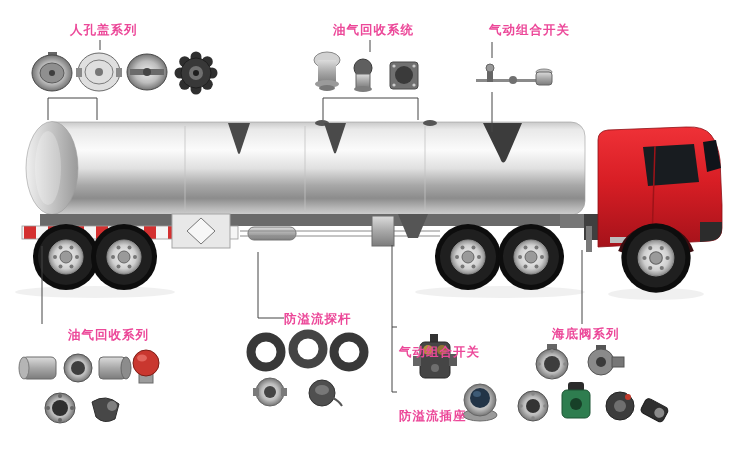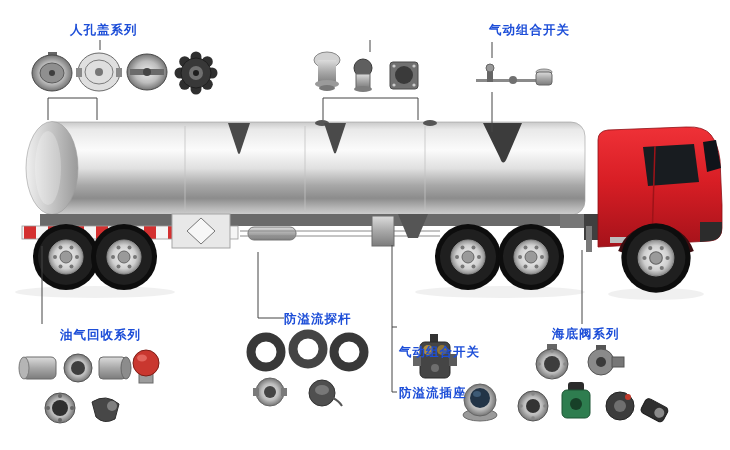--- a/index.html
+++ b/index.html
@@ -1,19 +1,19 @@
 <!DOCTYPE html>
 <html><head>
 <meta charset="utf-8">
 <style>
   html,body{margin:0;padding:0;background:#fff;}
   .canvas{position:relative;width:730px;height:450px;background:#ffffff;overflow:hidden;
           font-family:"DejaVu Sans","Liberation Sans",sans-serif;}
   .canvas svg{position:absolute;left:0;top:0;}
-  .label{position:absolute;font-size:12.5px;font-weight:bold;color:#1d4ed8;letter-spacing:1px;white-space:nowrap;}
+  .label{position:absolute;font-size:12.5px;font-weight:bold;color:#ec4899;letter-spacing:1px;white-space:nowrap;}
 </style>
 </head>
 <body>
 
 <div class="canvas">
 
 <svg width="730" height="450" viewBox="0 0 730 450">
   <defs>
     <linearGradient id="tankGrad" x1="0" y1="0" x2="0" y2="1">
       <stop offset="0" stop-color="#c9c9c9"></stop>
@@ -303,20 +303,21 @@
     <path d="M323 98 H418 M323 98 V120 M418 98 V120"></path>
     <path d="M492 42 V58 M492 92 V132"></path>
     <path d="M42 246 V324"></path>
     <path d="M284 318 H258 L258 252"></path>
     <path d="M392 245 V392 M392 327 H397 M392 392 H397"></path>
     <path d="M582 250 V324"></path>
   </g>
 </svg>
 
 <div class="label" style="left:70px;top:22px;">人孔盖系列</div>
+<div class="label" style="left:333px;top:22px;">油气回收系统</div>
 <div class="label" style="left:489px;top:22px;">气动组合开关</div>
-<div class="label" style="left:60px;top:327px;text-align:center;">油气回收系列</div>
+<div class="label" style="left:68px;top:327px;text-align:center;">油气回收系列</div>
 <div class="label" style="left:284px;top:311px;">防溢流探杆</div>
 <div class="label" style="left:399px;top:320px;margin-top:24px;">气动组合开关</div>
-<div class="label" style="left:399px;top:385px;">防溢流插座</div>
+<div class="label" style="left:399px;top:408px;">防溢流插座</div>
 <div class="label" style="left:552px;top:326px;font-family:Liberation Mono, monospace;">海底阀系列</div>
 
 </div>
 
 </body></html>

